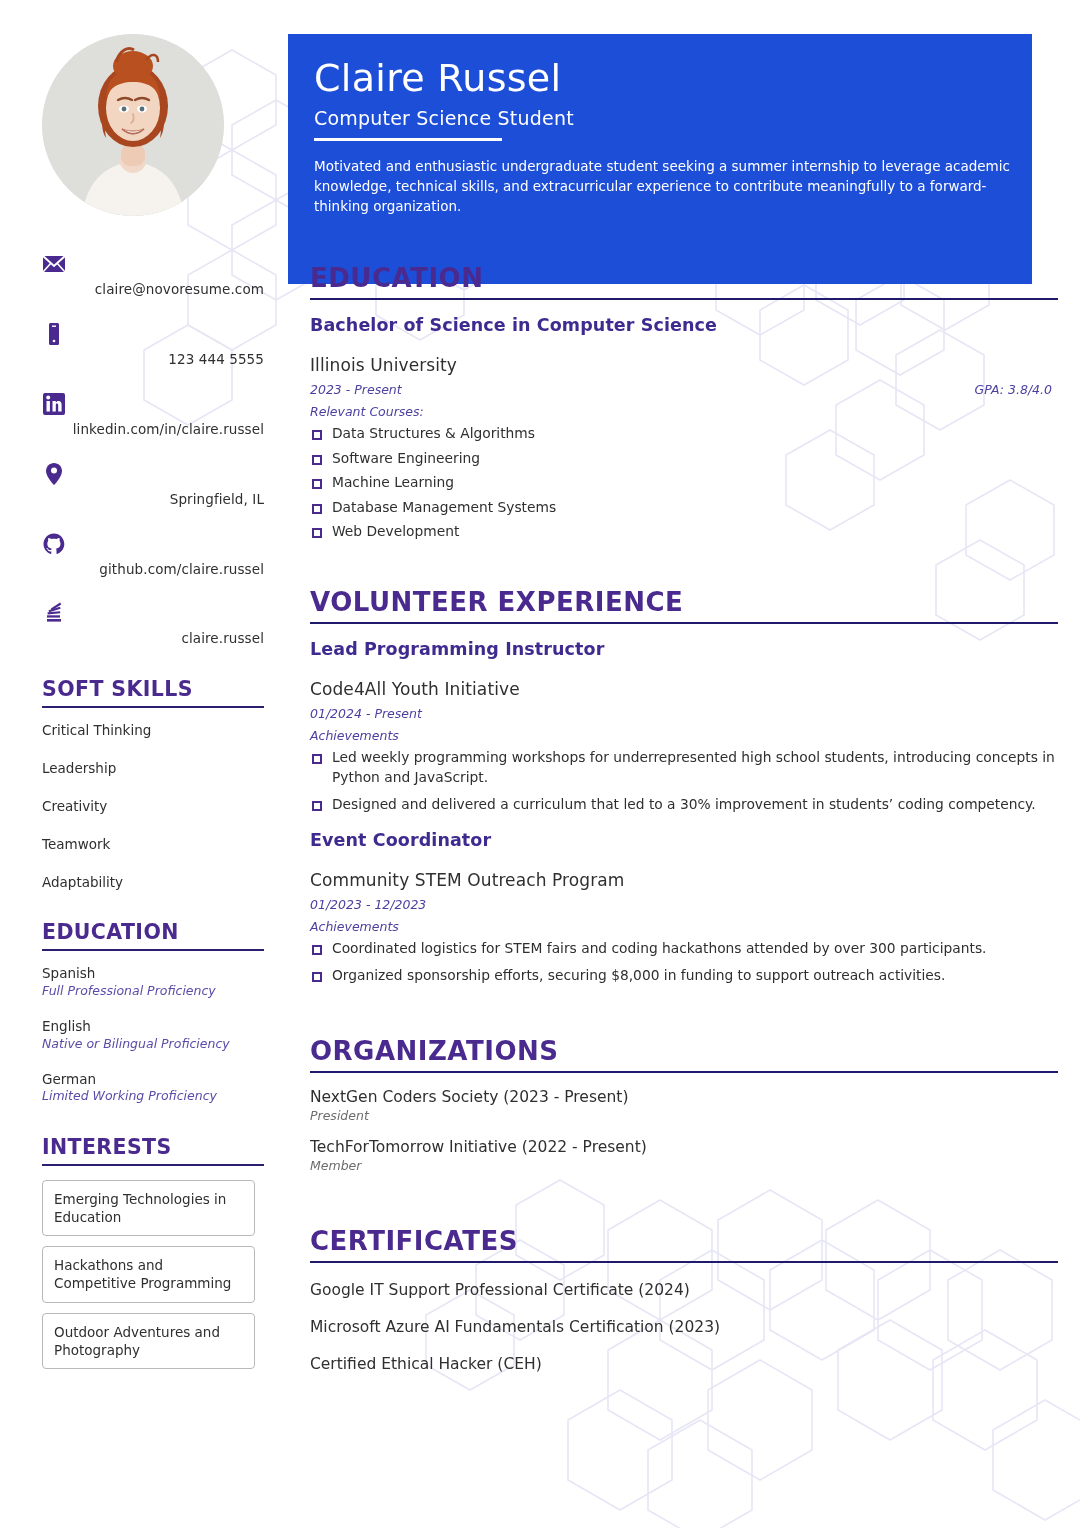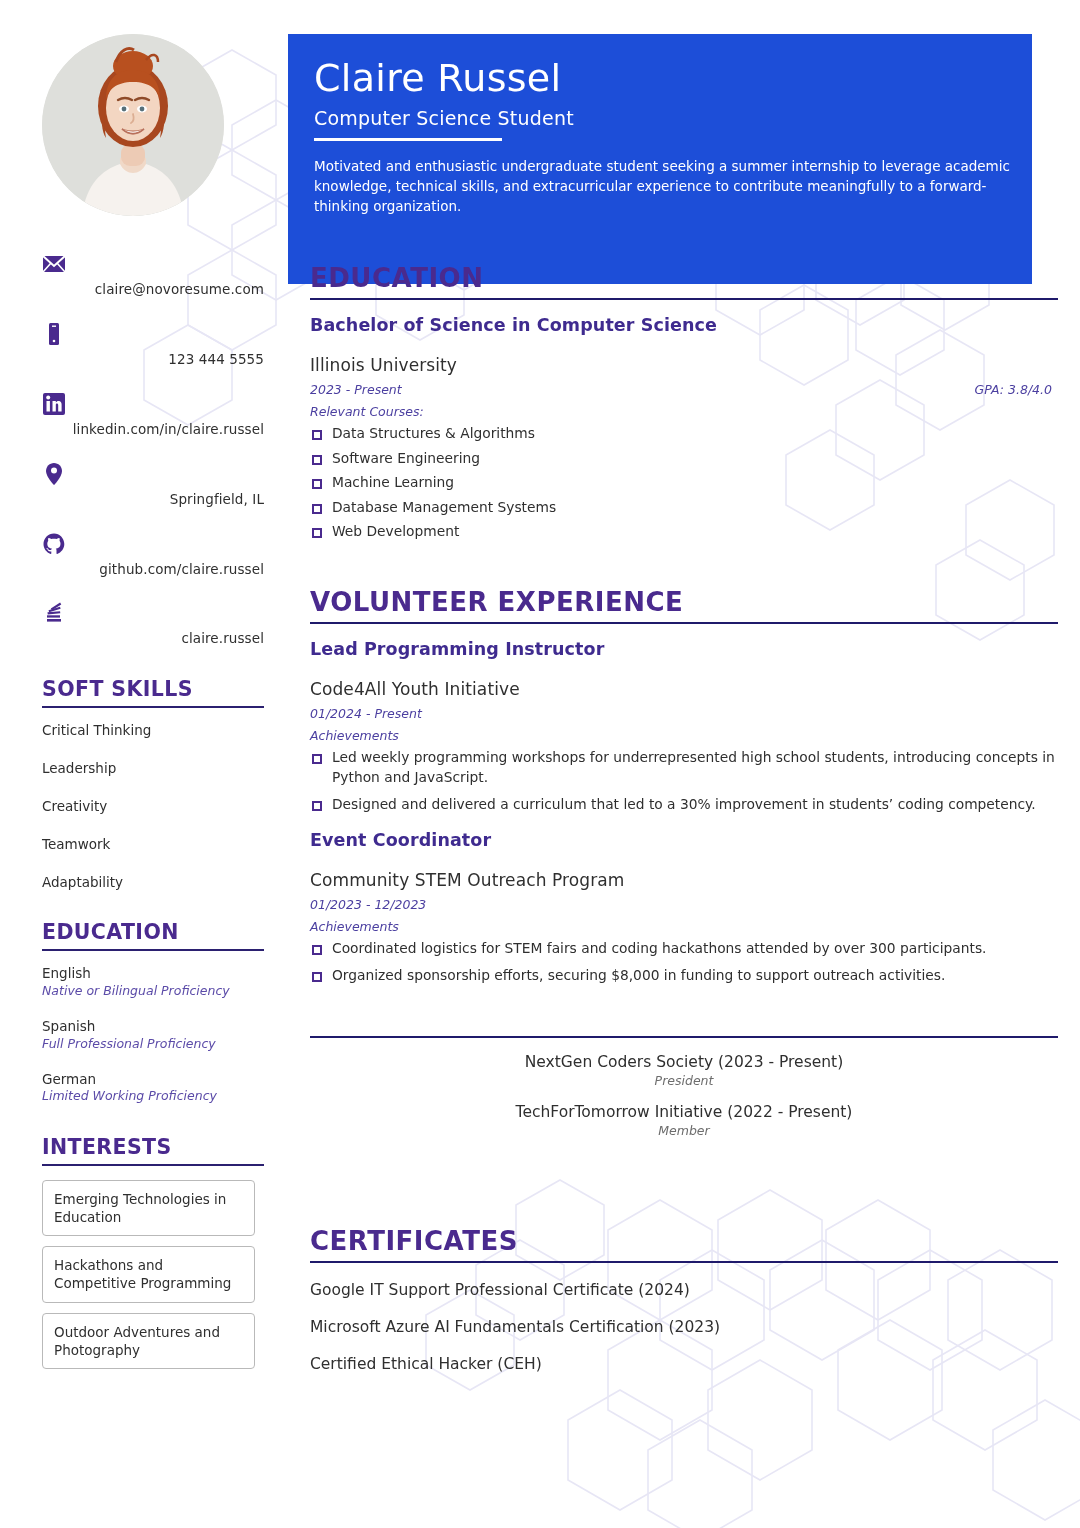--- a/index.html
+++ b/index.html
@@ -218,21 +218,21 @@
     position: absolute;
     left: 2px;
     top: 6px;
     width: 6px;
     height: 6px;
     border: 2px solid #4a2a8e;
     background: #ffffff;
   }
   ul.bullets.tight li { margin-bottom: 5px; }
 
-  .org-item { margin-top: 14px; text-align: center; }
+  .org-item { margin-top: 14px; }
   .org-name { font-size: 15.5px; color: #2f2f2f; line-height: 1.3; }
   .org-role {
     font-size: 12.5px;
     color: #6d6d6d;
     font-style: italic;
     margin-top: 1px;
   }
 
   .cert-item {
     font-size: 15.5px;
@@ -404,26 +404,26 @@
         <div class="skill-item">Creativity</div>
         <div class="skill-item">Teamwork</div>
         <div class="skill-item">Adaptability</div>
       </div>
 
       <div class="side-section">
         <div class="side-title">EDUCATION</div>
         <div class="side-rule"></div>
 
         <div class="lang-item">
+          <div class="lang-name">Spanish</div>
+          <div class="lang-level">Full Professional Proficiency</div>
+        </div>
+        <div class="lang-item">
           <div class="lang-name">English</div>
           <div class="lang-level">Native or Bilingual Proficiency</div>
-        </div>
-        <div class="lang-item">
-          <div class="lang-name">Spanish</div>
-          <div class="lang-level">Full Professional Proficiency</div>
         </div>
         <div class="lang-item">
           <div class="lang-name">German</div>
           <div class="lang-level">Limited Working Proficiency</div>
         </div>
       </div>
 
       <div class="side-section">
         <div class="side-title">INTERESTS</div>
         <div class="side-rule"></div>
@@ -488,20 +488,21 @@
           </div>
           <div class="entry-sublabel">Achievements</div>
           <ul class="bullets">
             <li>Coordinated logistics for STEM fairs and coding hackathons attended by over 300 participants.</li>
             <li>Organized sponsorship efforts, securing $8,000 in funding to support outreach activities.</li>
           </ul>
         </div>
       </section>
 
       <section class="main-section" style="top:1036px;">
+        <div class="sec-title">ORGANIZATIONS</div>
         <div class="sec-rule"></div>
 
         <div class="org-item">
           <div class="org-name">NextGen Coders Society (2023 - Present)</div>
           <div class="org-role">President</div>
         </div>
         <div class="org-item">
           <div class="org-name">TechForTomorrow Initiative (2022 - Present)</div>
           <div class="org-role">Member</div>
         </div>

